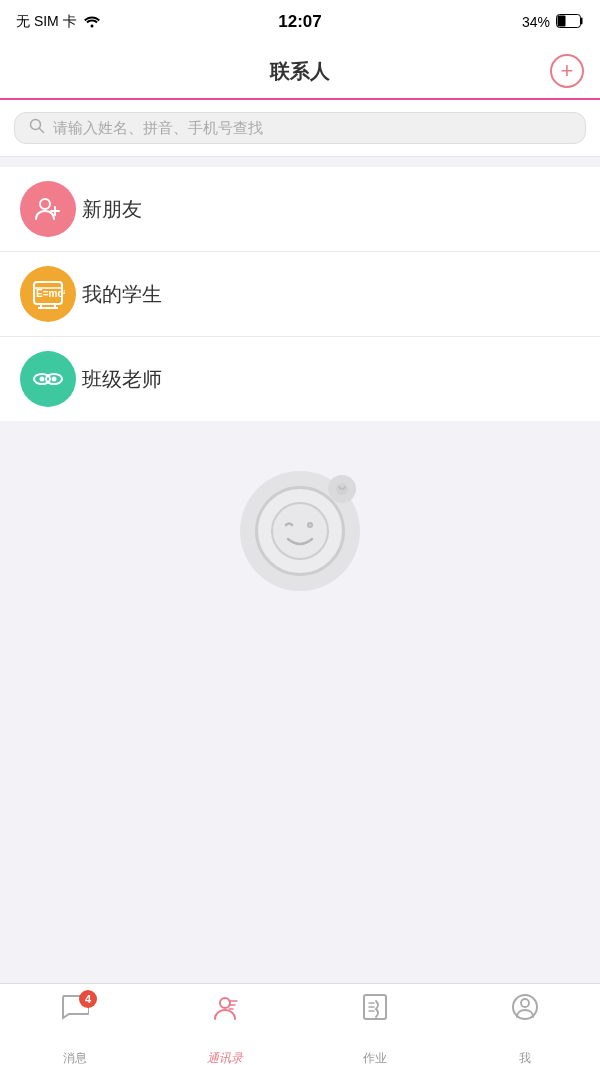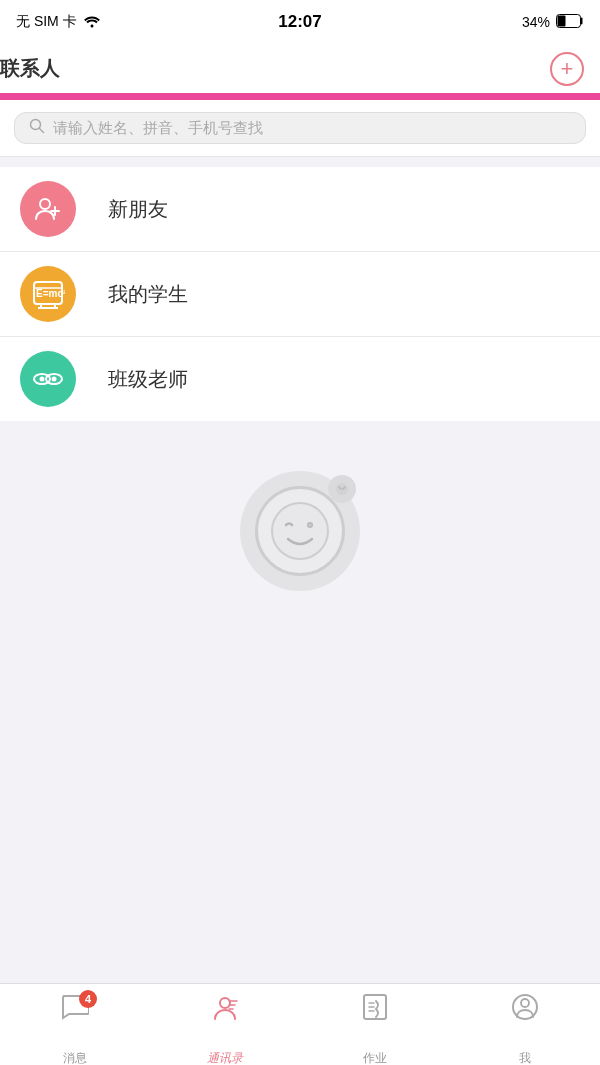--- a/index.html
+++ b/index.html
@@ -49,23 +49,23 @@
       color: #000;
     }
 
     
     .nav-bar {
       width: 100%;
       height: 56px;
       background: #fff;
       display: flex;
       align-items: center;
-      justify-content: flex-start;
+      justify-content: center;
       position: relative;
-      border-bottom: 7px solid #ec4899;
+      border-bottom: 2px solid #ec4899;
     }
     .nav-title {
       font-size: 20px;
       font-weight: 600;
       color: #333;
     }
     .nav-add-btn {
       position: absolute;
       right: 16px;
       width: 34px;
@@ -106,21 +106,21 @@
     .list-section {
       background: #fff;
       margin-top: 10px;
     }
     .list-item {
       display: flex;
       align-items: center;
       padding: 14px 20px;
       border-bottom: 1px solid #e8e8e8;
       cursor: pointer;
-      gap: 32px;
+      gap: 6px;
       background: #fff;
     }
     .list-item:last-child {
       border-bottom: none;
     }
     .item-icon {
       width: 56px;
       height: 56px;
       border-radius: 50%;
       display: flex;

